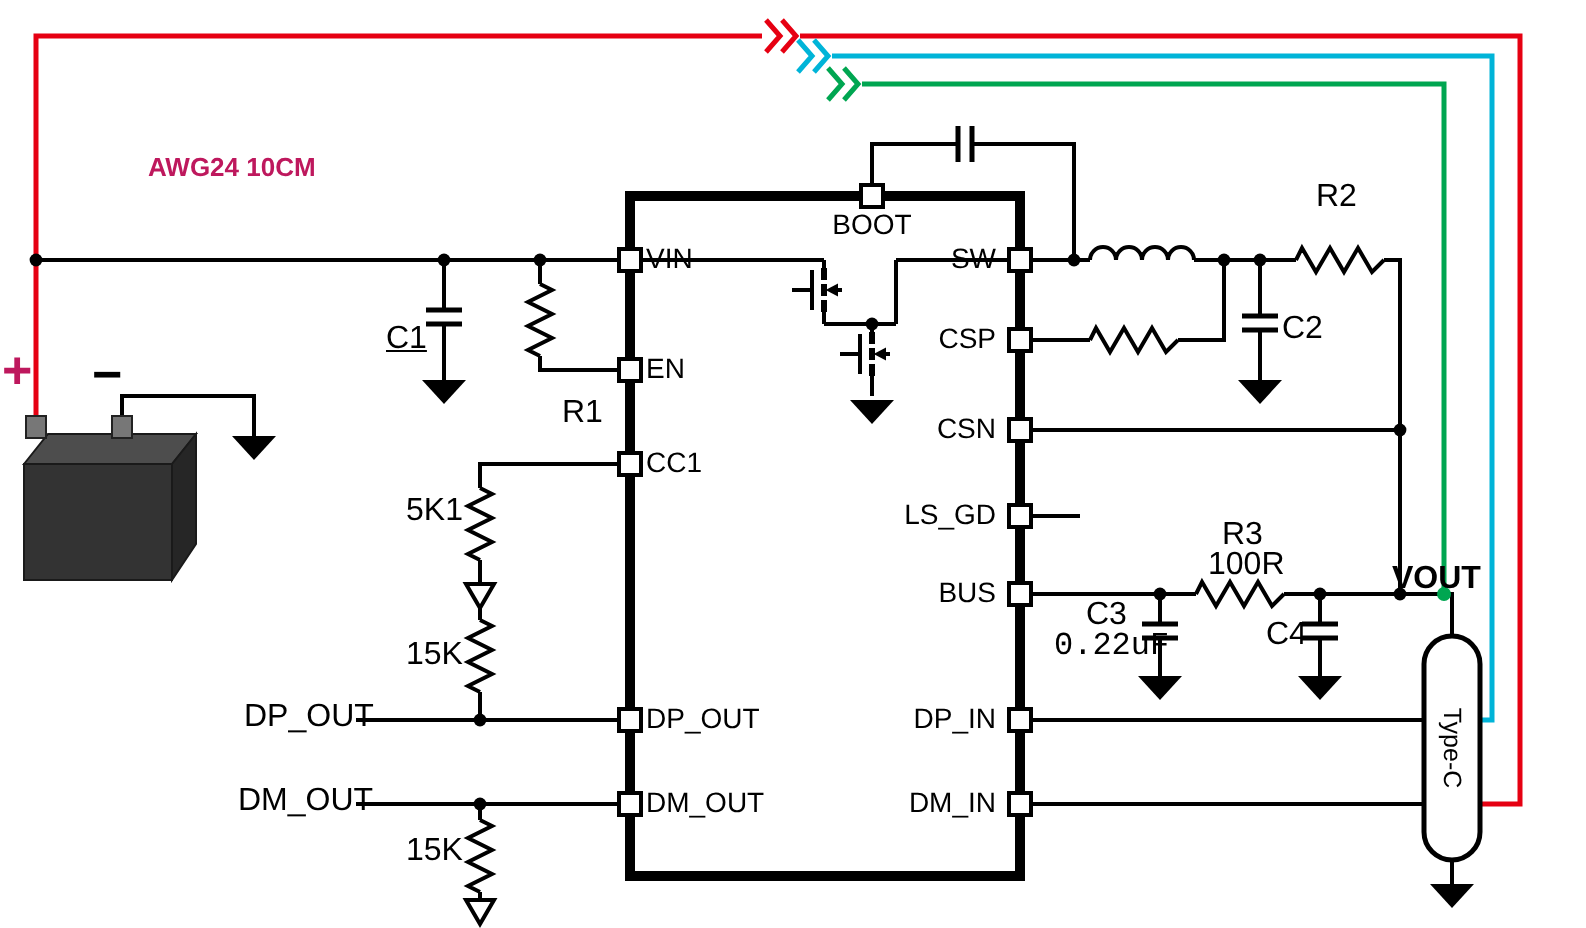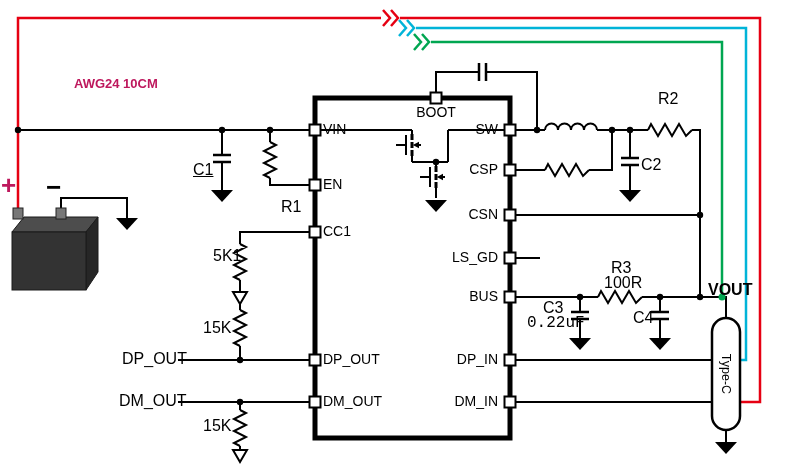--- a/index.html
+++ b/index.html
@@ -220,36 +220,36 @@
     </g>
   </svg>
 
   <div class="lbl red bold" style="left:74px;top:77px;font-size:13px;">AWG24 10CM</div>
 
   <div class="lbl big red" style="left:1px;top:172px;">+</div>
   <div class="lbl big" style="left:46px;top:174px;">−</div>
 
   <div class="lbl" style="left:193px;top:163px;text-decoration:underline;">C1</div>
   <div class="lbl" style="left:281px;top:153px;margin-top:47px;">R1</div>
-  <div class="lbl" style="left:213px;top:249px;">5K1</div>
+  <div class="lbl" style="left:203px;top:249px;">5K1</div>
   <div class="lbl" style="left:203px;top:321px;">15K</div>
   <div class="lbl" style="left:203px;top:419px;">15K</div>
 
   <div class="lbl" style="left:122px;top:352px;">DP_OUT</div>
   <div class="lbl" style="left:119px;top:394px;">DM_OUT</div>
 
   <div class="lbl" style="left:658px;top:92px;">R2</div>
   <div class="lbl" style="left:641px;top:158px;">C2</div>
   <div class="lbl" style="left:611px;top:261px;">R3</div>
   <div class="lbl" style="left:604px;top:276px;">100R</div>
   <div class="lbl" style="left:543px;top:301px;">C3</div>
   <div class="lbl" style="left:527px;top:316px;font-family:Liberation Mono, monospace;">0.22uF</div>
   <div class="lbl" style="left:633px;top:311px;">C4</div>
 
-  <div class="lbl bold" style="left:696px;top:283px;margin-left:12px;">VOUT</div>
+  <div class="lbl bold" style="left:696px;top:283px;">VOUT</div>
 
   <div class="pin" style="left:408px;top:106px;width:56px;text-align:center;">BOOT</div>
   <div class="pin l" style="top:123px;">VIN</div>
   <div class="pin l" style="top:178px;">EN</div>
   <div class="pin l" style="top:225px;">CC1</div>
   <div class="pin l" style="top:353px;">DP_OUT</div>
   <div class="pin l" style="top:395px;">DM_OUT</div>
   <div class="pin r" style="top:123px;">SW</div>
   <div class="pin r" style="top:163px;">CSP</div>
   <div class="pin r" style="top:208px;">CSN</div>

